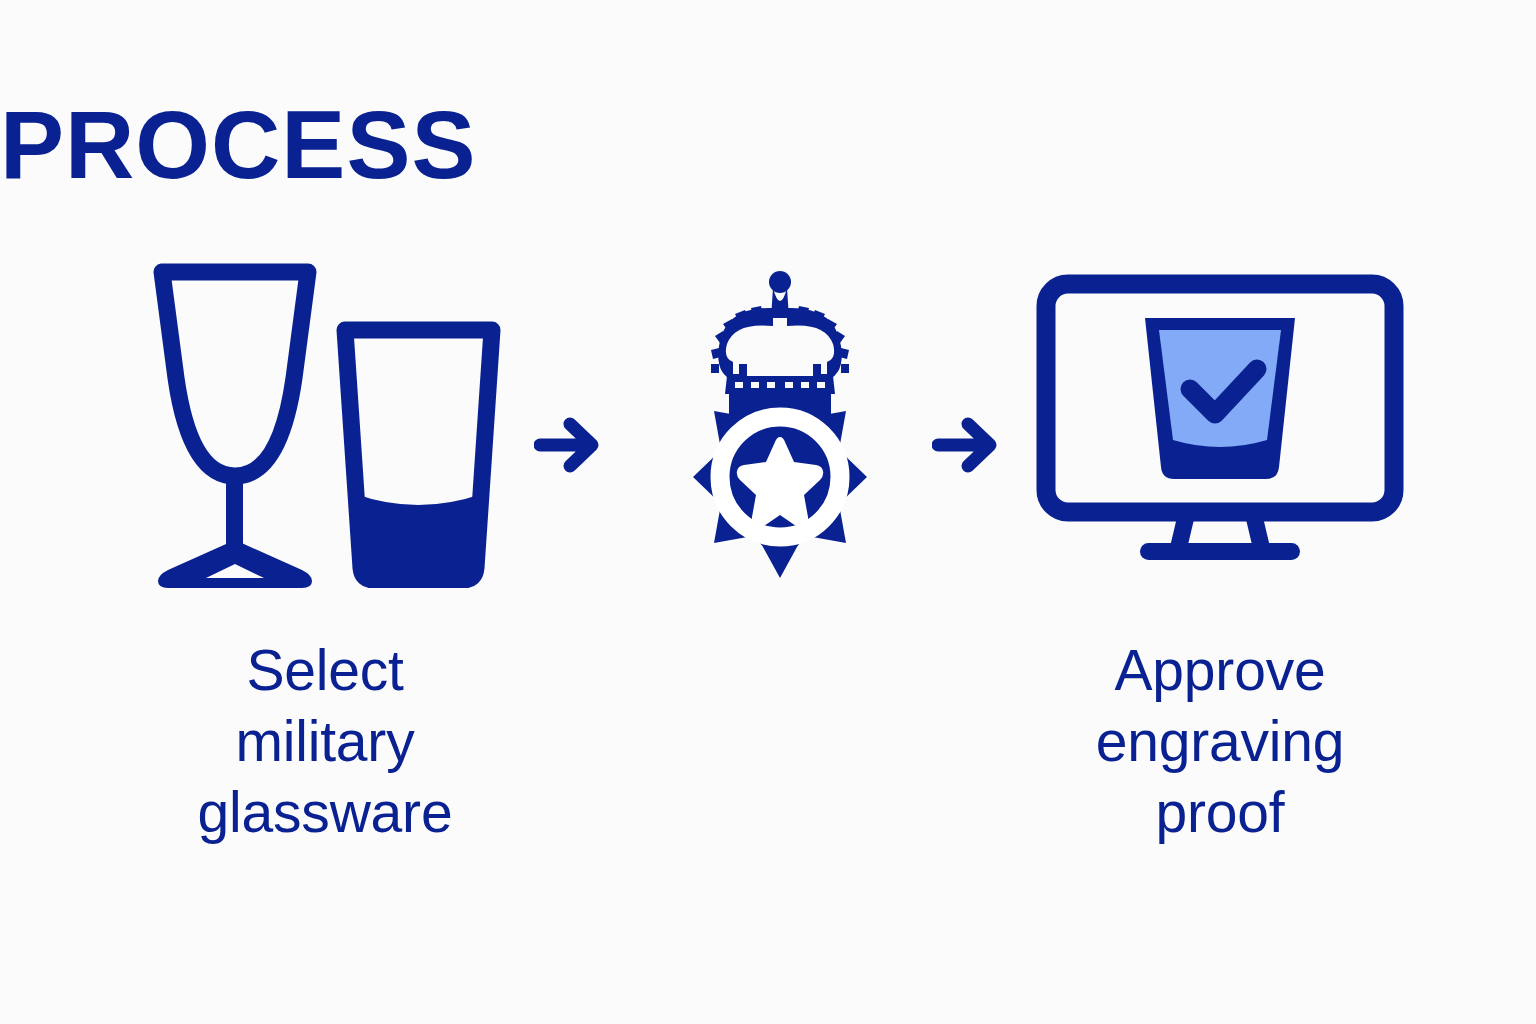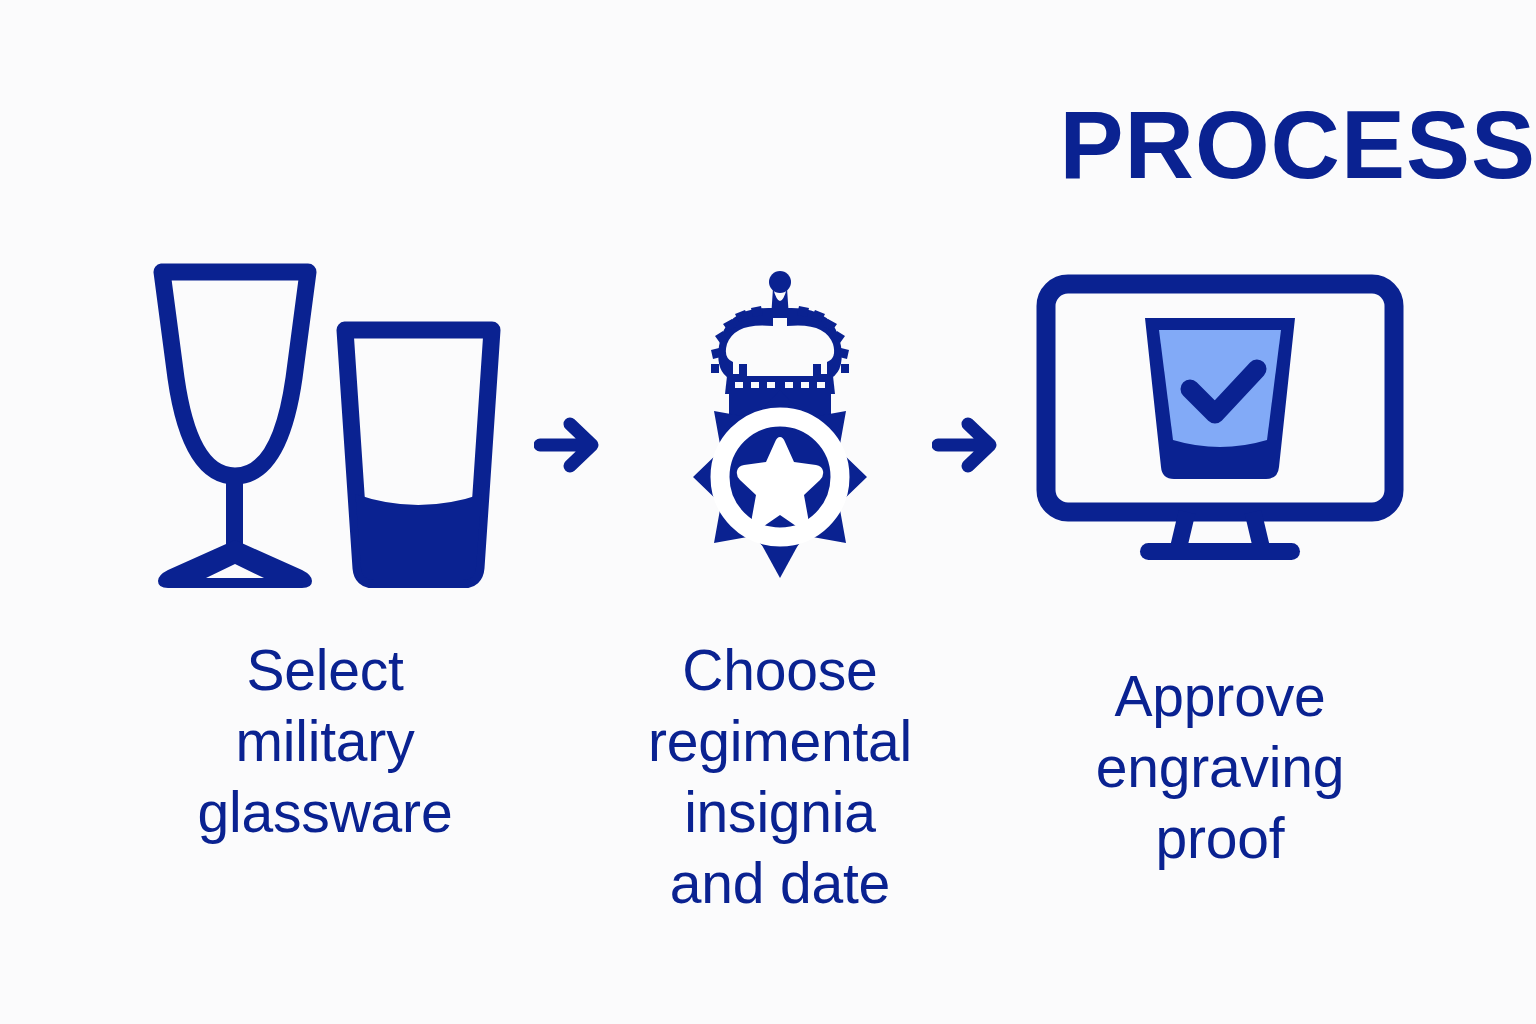--- a/index.html
+++ b/index.html
@@ -21,21 +21,21 @@
     height: 1024px;
     background: #fbfbfc;
   }
 
   
   #title {
     position: absolute;
     left: 0;
     top: 97px;
     width: 1536px;
-    text-align: right;
+    text-align: left;
     font-family: "Liberation Sans", sans-serif;
     font-weight: 700;
     font-size: 96px;
     letter-spacing: 1px;
     color: #0a2291;
     line-height: 1;
     white-space: nowrap;
     user-select: none;
   }
 
@@ -51,21 +51,21 @@
   .step {
     position: absolute;
     top: 250px;
     width: 430px;
     display: flex;
     flex-direction: column;
     align-items: center;
   }
   .step-1 { left: 110px; }
   .step-2 { left: 565px; }
-  .step-3 { left: 1005px; gap: 26px; }
+  .step-3 { left: 1005px; }
 
   .icon-slot {
     height: 345px;
     display: flex;
     align-items: center;
     justify-content: center;
   }
 
   .caption {
     text-align: center;
@@ -160,24 +160,20 @@
 
           <circle cx="115" cy="209" r="60" fill="none" stroke="#ffffff" stroke-width="19"></circle>
 
           <path d="M115 169
                    Q118 169 120 174 L129 194 L151 197 Q157 198 158 203 Q159 208 155 212
                    L139 227 L143 249 Q144 255 140 258 Q136 261 131 258 L115 247 L99 258
                    Q94 261 90 258 Q86 255 87 249 L91 227 L75 212 Q71 208 72 203 Q73 198 79 197
                    L101 194 L110 174 Q112 169 115 169 Z" fill="#ffffff"></path>
         </svg>
       </div>
-      <div class="caption">Choose
-regimental
-insignia
-and date</div>
     </div>
 
     <div class="step step-3">
       <div class="icon-slot">
         <svg width="370" height="300" viewBox="0 0 370 300" aria-hidden="true">
 
           <rect x="11" y="11" width="348" height="228" rx="22" ry="22" fill="none" stroke="#0a2291" stroke-width="19"></rect>
 
           <path d="M152 239 L143 277 M218 239 L227 277" fill="none" stroke="#0a2291" stroke-width="17" stroke-linecap="butt"></path>
 

